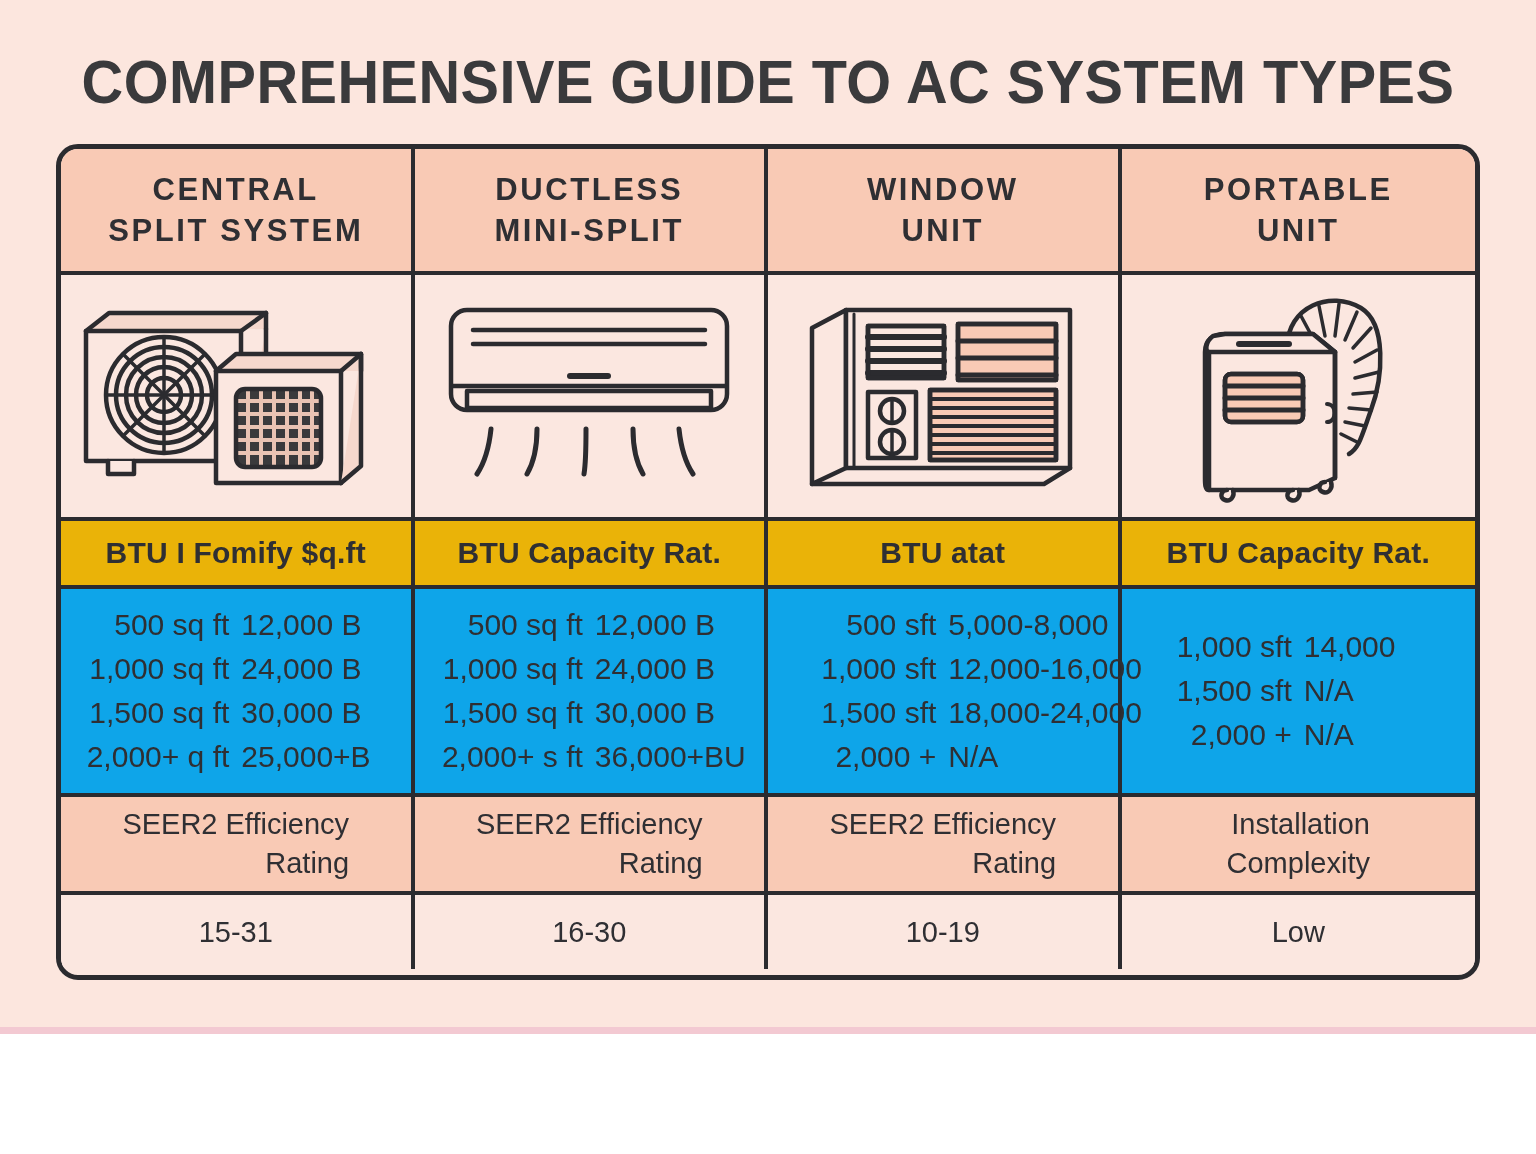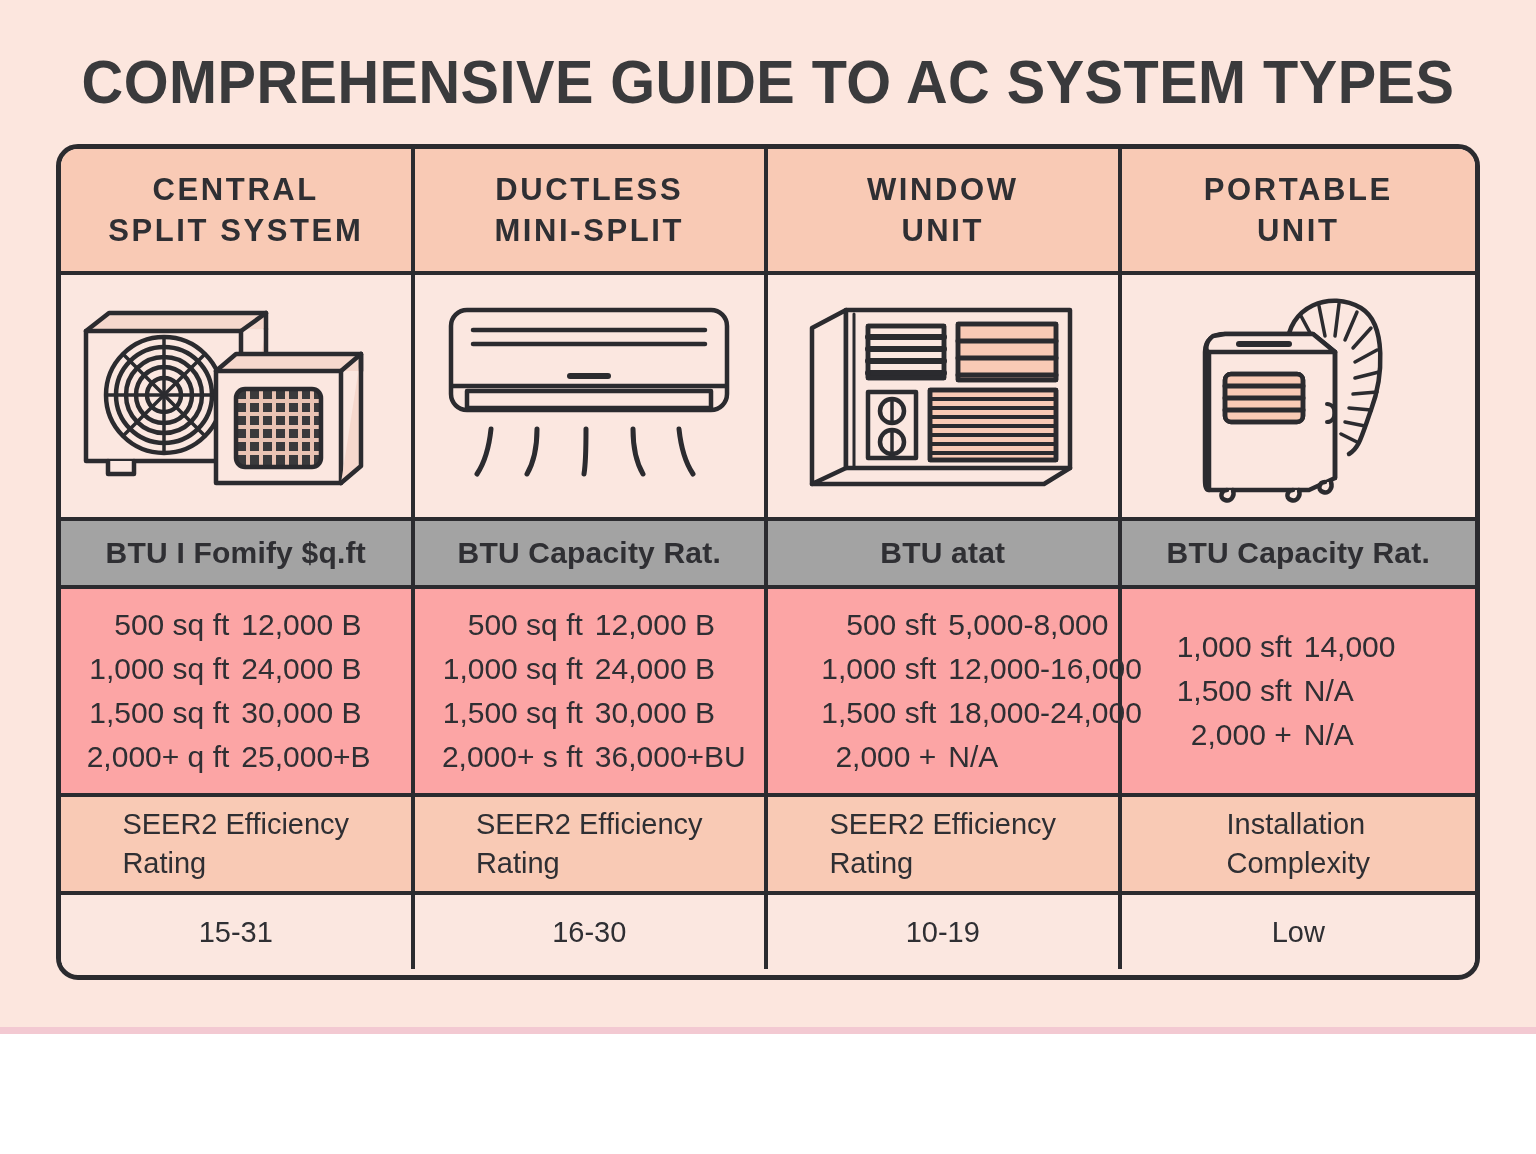--- a/index.html
+++ b/index.html
@@ -72,22 +72,22 @@
     flex-direction: column;
   }
 
   .row {
     display: flex;
     width: 100%;
     box-sizing: border-box;
   }
   .row.hdr        { height: 126px; background: #f9cab5; }
   .row.illo       { height: 246px; background: #fbe7e0; }
-  .row.subhdr     { height: 68px;  background: #a3a3a3; }
-  .row.data       { height: 208px; background: #fca5a5; }
+  .row.subhdr     { height: 68px;  background: #eab308; }
+  .row.data       { height: 208px; background: #0ea5e9; }
   .row.metric     { height: 98px;  background: #f9cab5; }
   .row.value      { height: 74px;  background: #fbe7e0; }
 
   .row.hdr    { border-bottom: 4px solid #2b2b2f; }
   .row.illo   { border-bottom: 4px solid #2b2b2f; }
   .row.subhdr { border-bottom: 4px solid #2b2b2f; }
   .row.data   { border-bottom: 4px solid #2b2b2f; }
   .row.metric { border-bottom: 4px solid #2b2b2f; }
 
   .cell {
@@ -115,21 +115,21 @@
 
   
   .subhdr-text {
     text-align: center;
     font-size: 30px;
     font-weight: bold;
     color: #2f2f33;
     letter-spacing: 0.2px;
   }
   .metric-text {
-    text-align: left;
+    text-align: right;
     font-size: 29px;
     line-height: 1.33;
     color: #2f2f33;
     white-space: pre-line;
   }
   .value-text {
     text-align: center;
     font-size: 29px;
     color: #2f2f33;
   }

